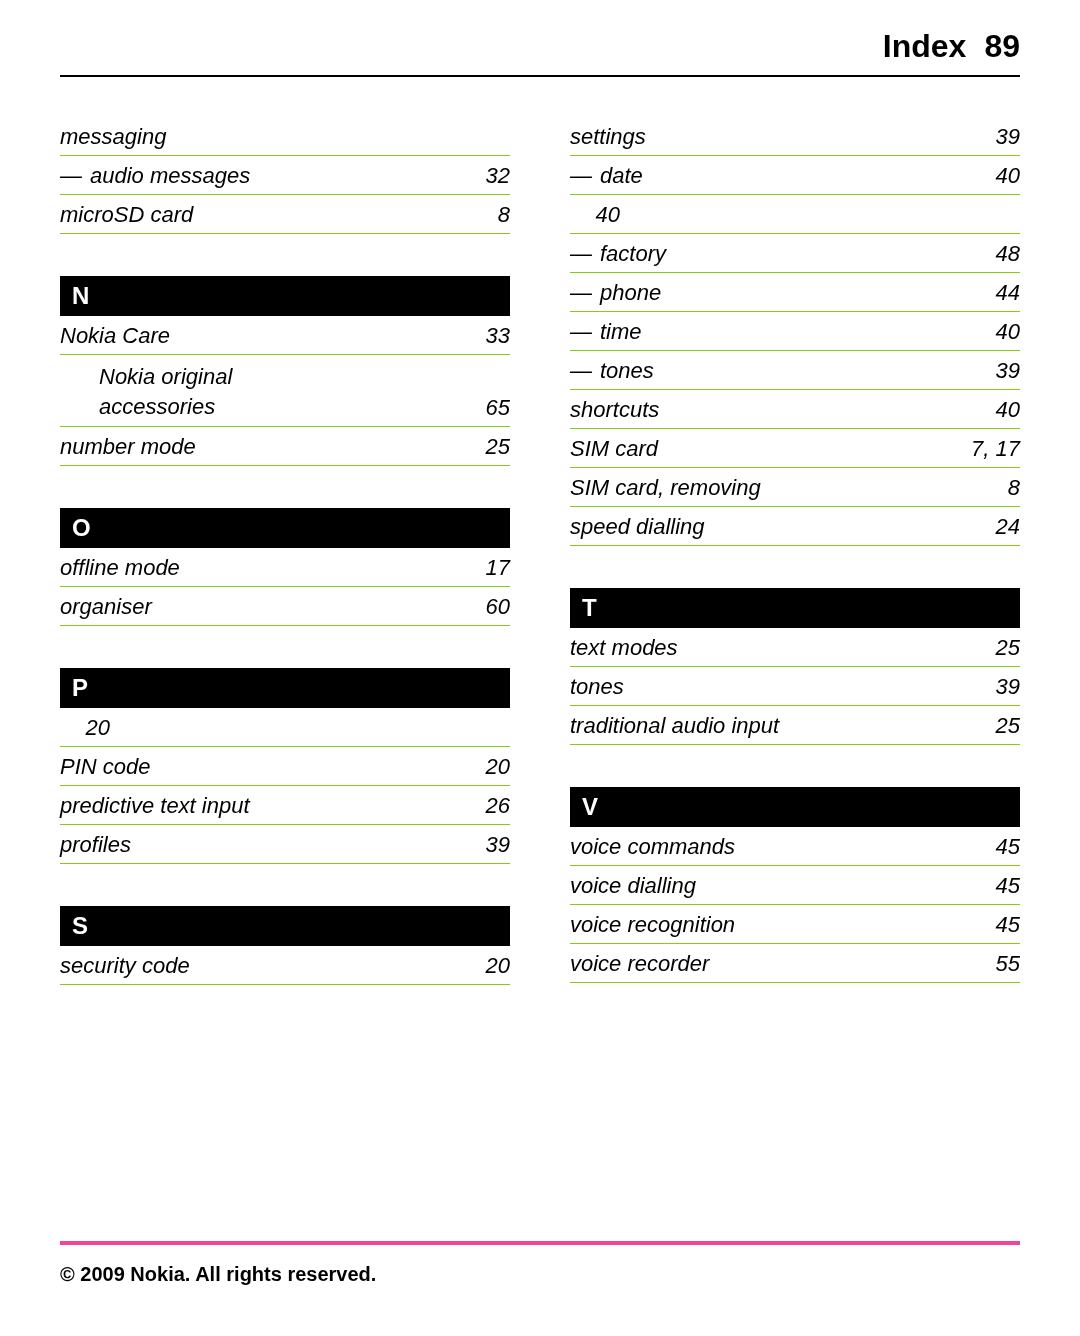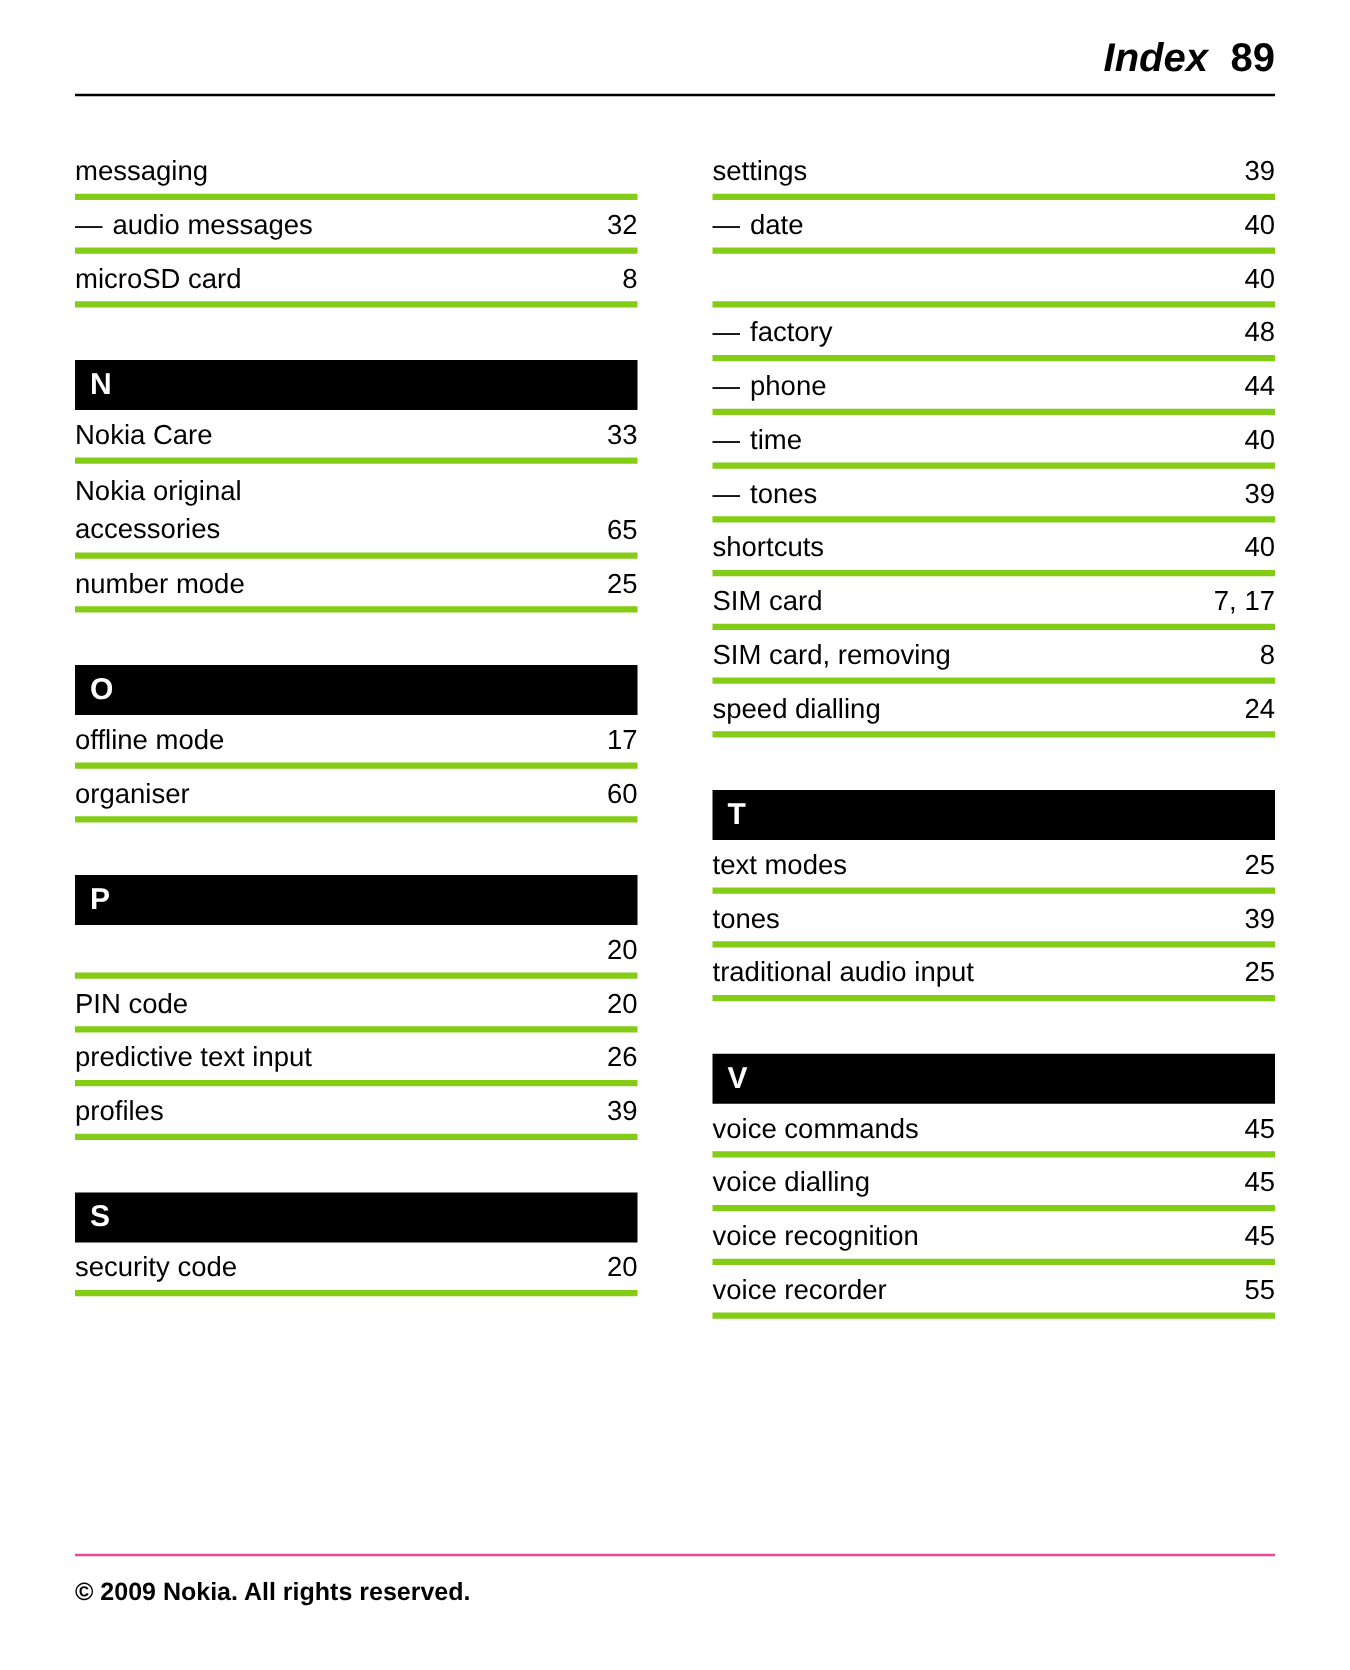--- a/index.html
+++ b/index.html
@@ -33,21 +33,20 @@
       justify-content: flex-end;
       align-items: baseline;
       margin-bottom: 40px;
     }
 
     .header-title {
       font-weight: bold;
       font-size: 32px;
       font-family: Arial, Helvetica, sans-serif;
       margin-right: 18px;
-      font-style: italic;
     }
 
     .header-page-num {
       font-weight: bold;
       font-size: 32px;
       font-family: Arial, Helvetica, sans-serif;
     }
 
     
     .content {
@@ -55,26 +54,27 @@
       gap: 60px;
     }
 
     .col {
       flex: 1;
     }
 
     
     .index-entry {
       display: flex;
-      justify-content: flex-end;
+      justify-content: flex-start;
       align-items: baseline;
-      border-bottom: 5px solid #84cc16;
+      border-bottom: 1px solid #84cc16;
       padding: 7px 0 5px 0;
       font-size: 22px;
       font-family: Arial, Helvetica, sans-serif;
+      font-style: italic;
     }
 
     .index-entry .term {
       flex: 1;
     }
 
     .index-entry .page-ref {
       min-width: 50px;
       text-align: right;
       font-weight: normal;
@@ -101,21 +101,21 @@
       margin-bottom: 0;
     }
 
     
     .spacer {
       height: 18px;
     }
 
     
     .page-footer {
-      border-top: 2px solid #ec4899;
+      border-top: 4px solid #ec4899;
       padding: 18px 0 0 0;
       margin-top: 60px;
       position: absolute;
       bottom: 50px;
       left: 60px;
       right: 60px;
     }
 
     .footer-text {
       font-weight: bold;
@@ -123,20 +123,21 @@
       font-family: Arial, Helvetica, sans-serif;
     }
 
     
     .index-entry.multiline {
       align-items: flex-end;
     }
 
     .index-entry.multiline .term {
       line-height: 1.35;
+      margin-left: 39px;
     }
   </style>
 </head>
 <body>
 
 <div class="page">
 
   <div class="page-header">
     <span class="header-title">Index</span>
     <span class="header-page-num">89</span>

